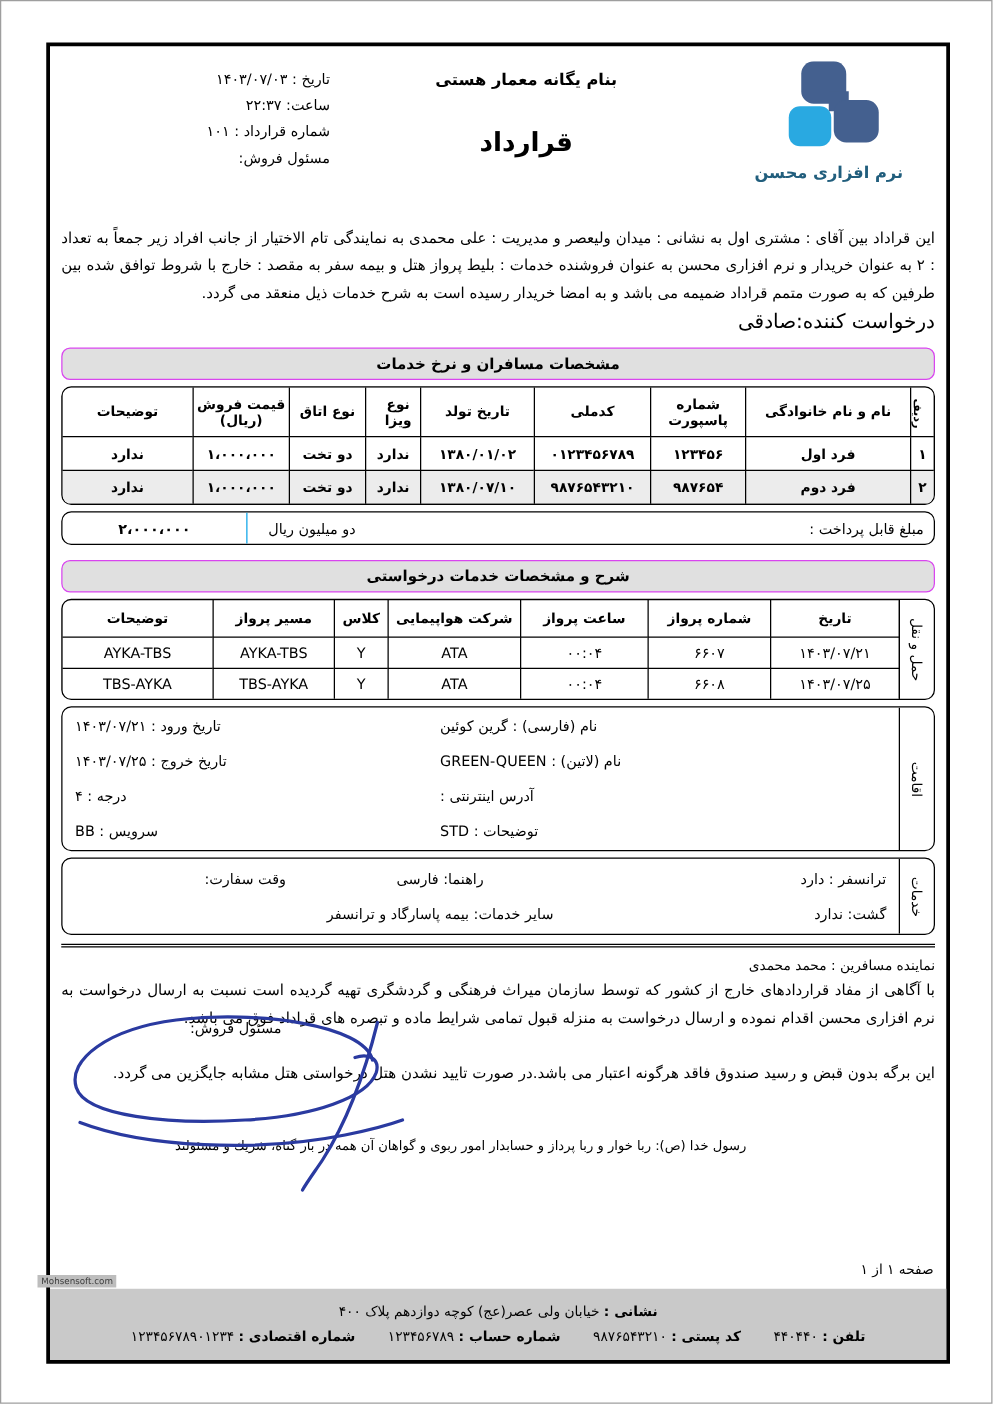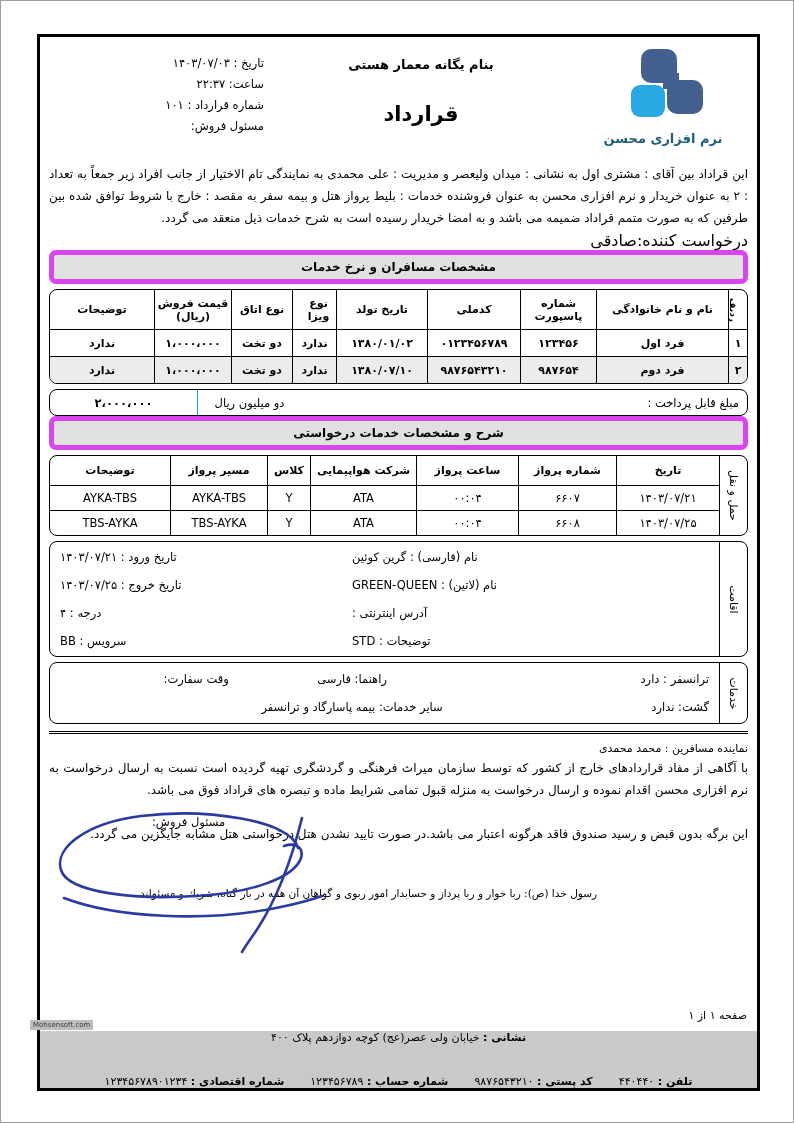--- a/index.html
+++ b/index.html
@@ -24,27 +24,27 @@
   
   .hdr { display: flex; align-items: flex-start; height: 104px; margin-top: 4px; }
   .logo-block { width: 170px; display: flex; flex-direction: column; align-items: center; padding-top: 2px; }
   .logo-text { font-size: 13px; font-weight: bold; color: #215e7d; margin-top: 2px; }
   .hdr-center { flex: 1; text-align: center; padding-top: 10px; }
   .bismillah { font-size: 13px; font-weight: bold; }
   .doc-title { font-size: 21px; font-weight: bold; margin-top: 30px; }
   .hdr-left { width: 215px; text-align: right; font-size: 11.5px; line-height: 21px; padding-top: 6px; padding-left: 24px; }
 
   
-  .intro { font-size: 12px; line-height: 22px; text-align: justify; margin-top: 12px; }
+  .intro { font-size: 12px; line-height: 22px; text-align: justify; margin-top: 28px; }
   .requester { font-size: 16px; margin-top: 2px; }
 
   
   .sec-title {
-    margin-top: 0;
-    border: 5px solid #d946ef; border-radius: 7px;
+    margin-top: 12px;
+    border: 1px solid #d946ef; border-radius: 7px;
     background: #e0e0e0;
     text-align: center; font-size: 12px; font-weight: bold;
     padding: 5px 0; 
   }
 
   
   .rbox { border: 1.5px solid #000; border-radius: 8px; overflow: hidden; margin-top: 5px; }
   table { border-collapse: collapse; width: calc(100% + 2px); margin: -1px; table-layout: fixed; }
   th, td { border: 1px solid #000; text-align: center; vertical-align: middle; }
 
@@ -110,21 +110,21 @@
   
   .page-num { position: absolute; right: 10px; bottom: 66px; font-size: 11px; }
   .watermark {
     position: absolute; left: -10px; bottom: 58px;
     background: #bdbdbd; color: #3c3c3c; font-size: 7px; padding: 1px 3px;
     direction: ltr;
   }
   .footer-bar {
     position: absolute; bottom: 0; left: 0; right: 0; height: 57px;
     background: #c9c9c9; font-size: 11px;
-    display: flex; flex-direction: column; align-items: center; justify-content: space-between; gap: 7px;
+    display: flex; flex-direction: column; align-items: center; justify-content: center; gap: 7px;
   }
   .footer-line { display: flex; gap: 26px; }
   .footer-line b { font-weight: bold; }
 </style>
 </head>
 <body>
 
 <div class="sheet">
   <div class="content">
 

